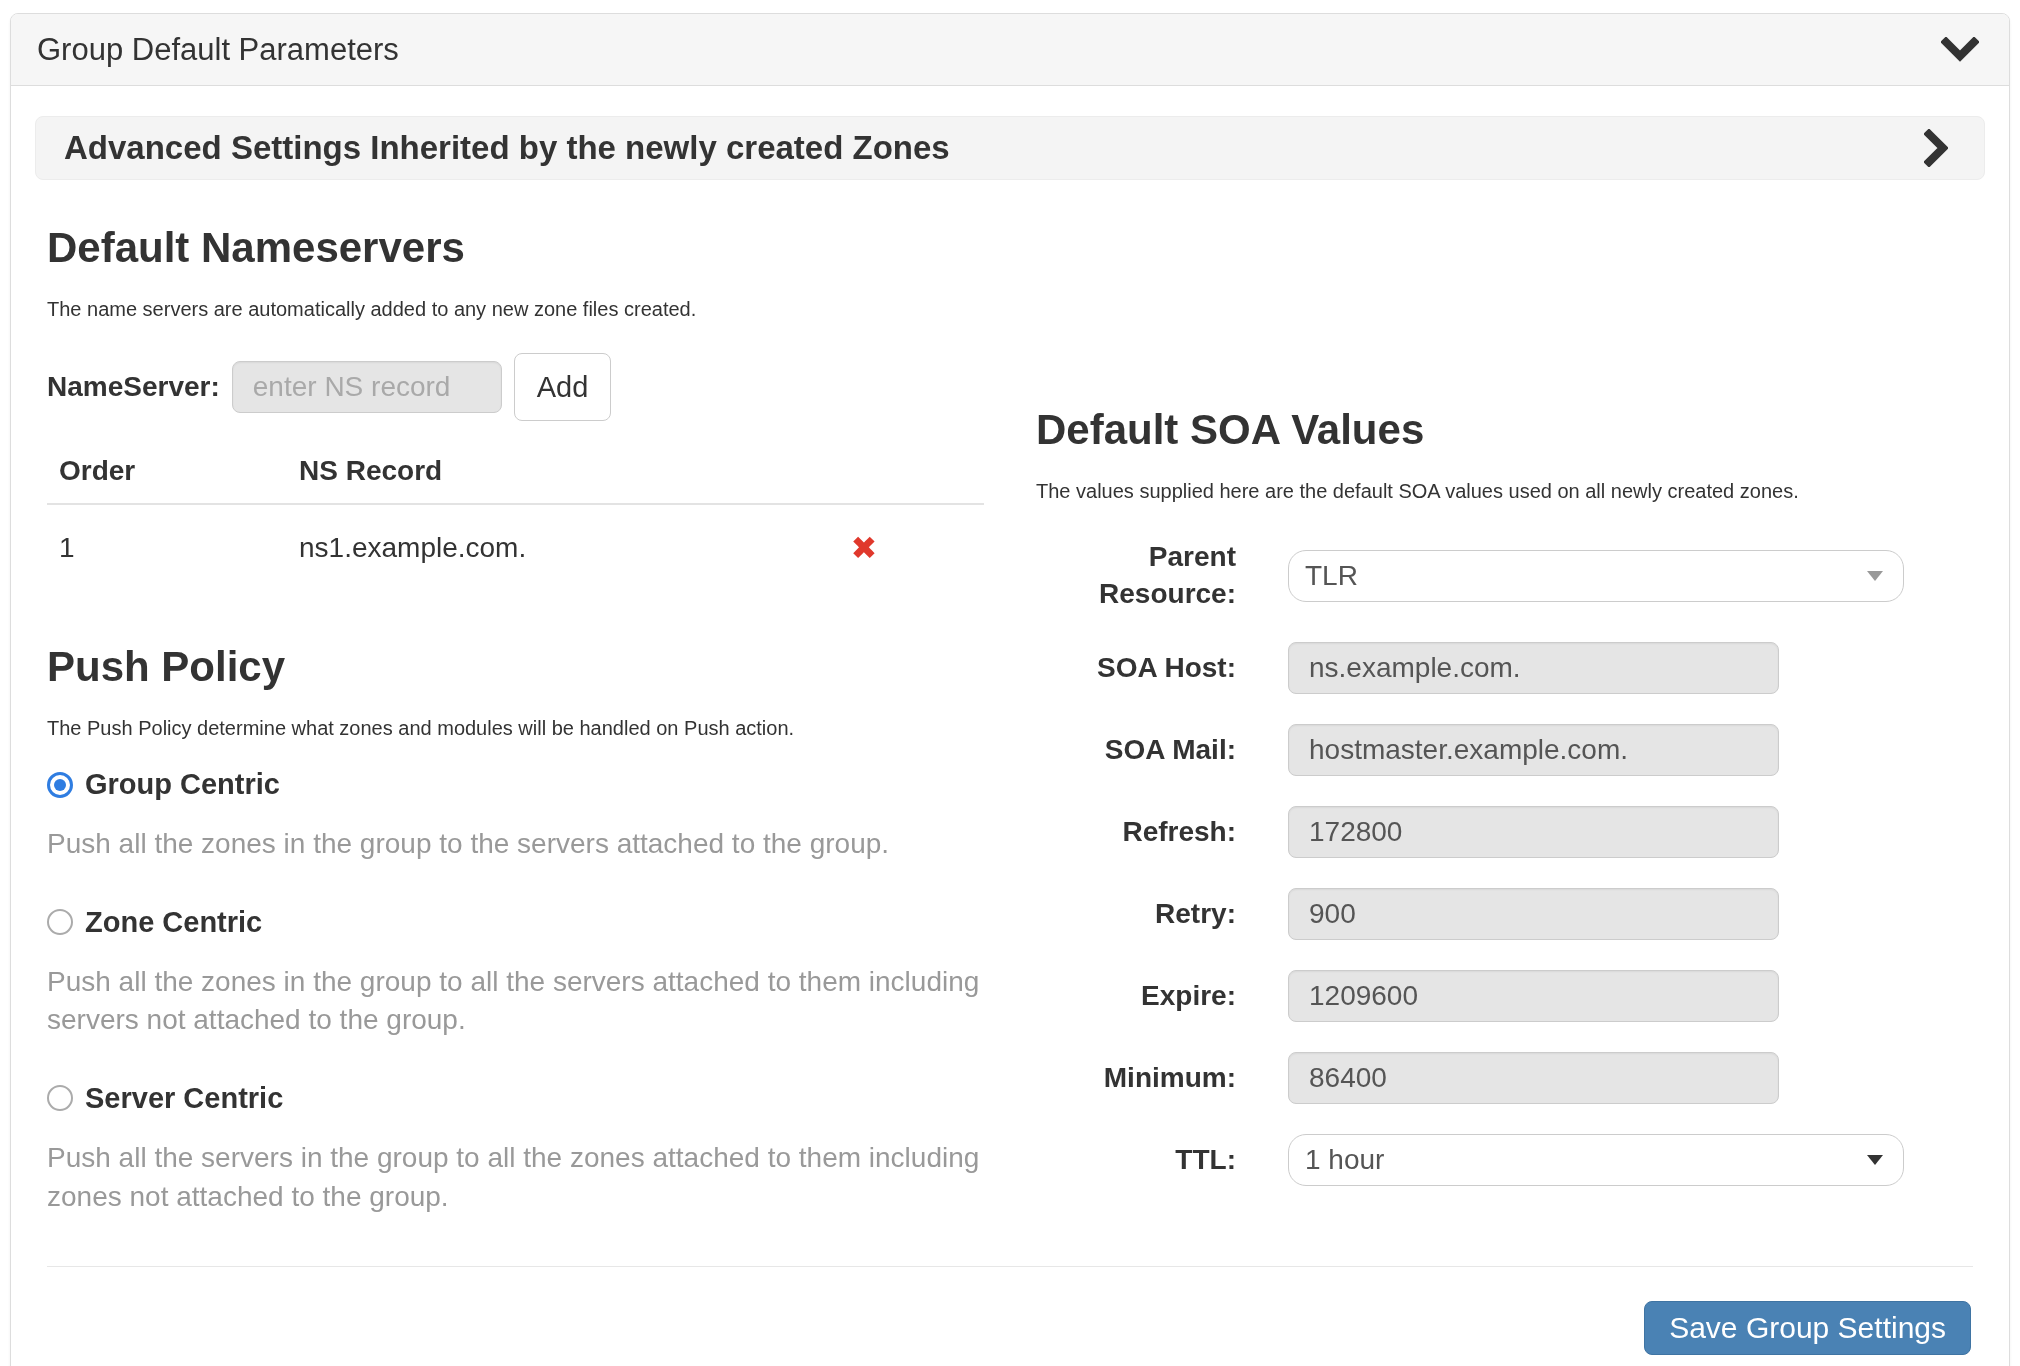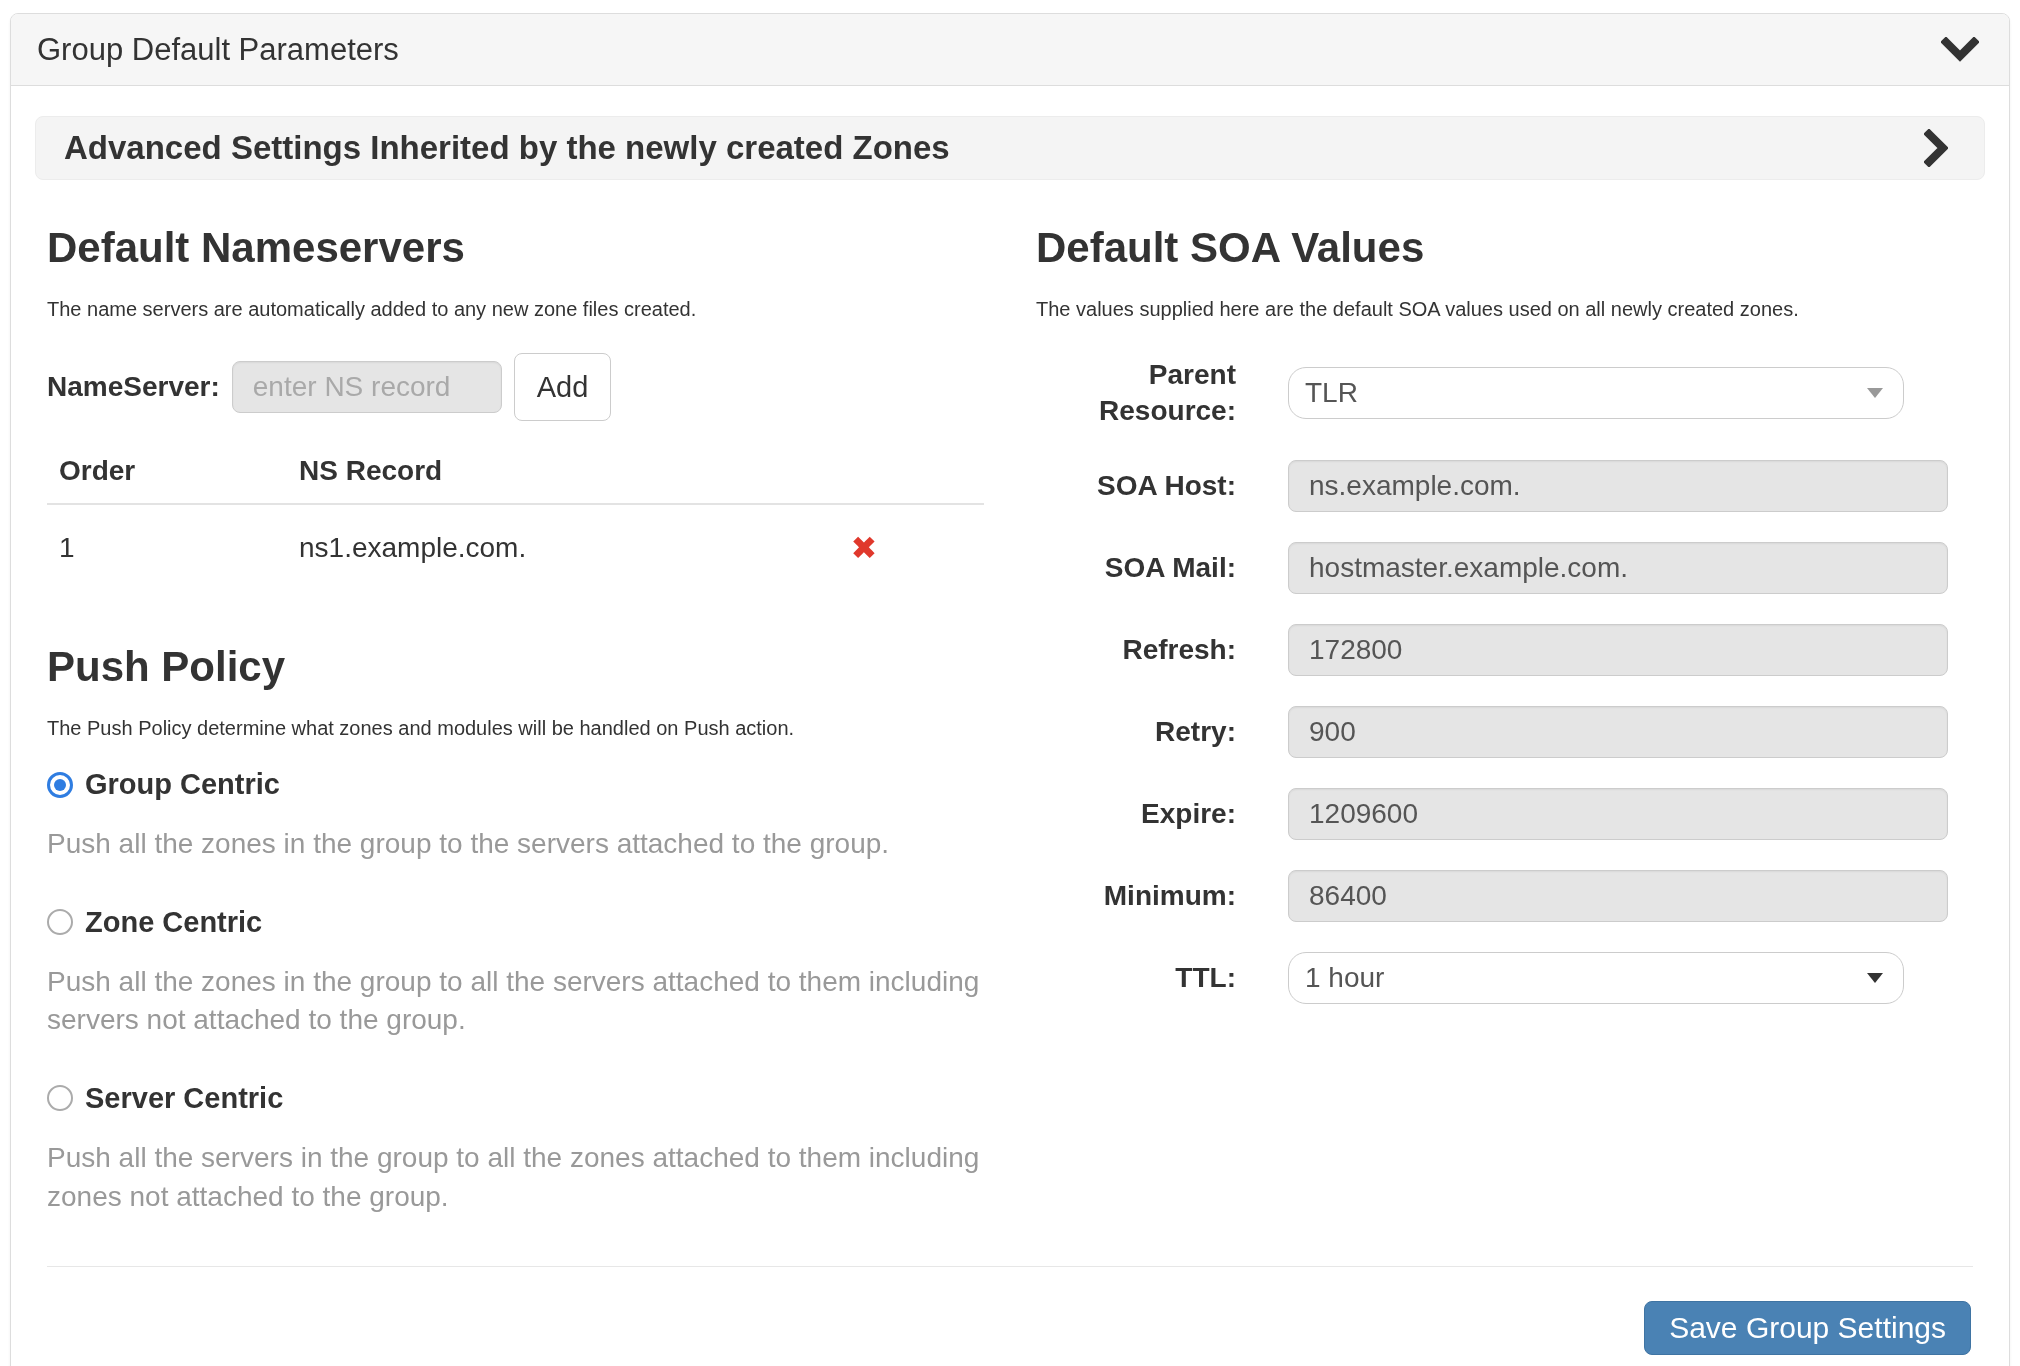--- a/index.html
+++ b/index.html
@@ -25,21 +25,21 @@
   }
   .panel-title { font-size: 31px; font-weight: 500; color: #333; flex: 1; }
   .chev { display: inline-flex; align-items: center; justify-content: center; }
   .panel-body { padding: 30px 24px 44px 24px; }
   .advanced-bar {
     background: #f4f4f4; border: 1px solid #ececec; border-radius: 8px;
     height: 64px; display: flex; align-items: center;
     padding: 0 36px 0 28px;
   }
   .advanced-title { font-size: 33px; font-weight: 700; color: #333; flex: 1; }
-  .columns { display: flex; gap: 52px; margin-top: 44px; padding: 0 12px; }
+  .columns { display: flex; gap: 52px; margin-top: 44px; padding: 0 12px; align-items: flex-end; }
   .col { flex: 1; min-width: 0; }
   h2.section-heading { font-size: 42px; font-weight: 600; color: #333; margin-bottom: 24px; letter-spacing: 0; }
   p.section-desc { font-size: 20px; line-height: 1.35; color: #333; margin-bottom: 26px; }
   .max-desc { max-width: 905px; }
 
   
   .ns-row { display: flex; align-items: center; margin-top: 30px; }
   .ns-label { font-size: 28px; font-weight: 700; margin-right: 12px; white-space: nowrap; }
   .text-input {
     height: 52px; border: 1px solid #ccc; border-radius: 8px;
@@ -85,21 +85,21 @@
   .radio-label { font-size: 29px; font-weight: 700; color: #333; }
   .radio-desc { font-size: 28px; line-height: 1.38; color: #999; margin-top: 24px; max-width: 960px; }
 
   
   .soa-form { margin-top: 34px; }
   .field-row { display: flex; align-items: center; margin-bottom: 30px; }
   .field-label {
     flex: 0 0 200px; margin-right: 52px; text-align: right;
     font-size: 28px; font-weight: 700; color: #333; line-height: 1.3;
   }
-  .field-control { width: 660px; }
+  .field-control { width: 491px; }
   .select {
     width: 616px; height: 52px; border: 1px solid #ccc; border-radius: 18px;
     background: #fff; display: flex; align-items: center;
     padding: 0 20px 0 16px; cursor: pointer; position: relative;
   }
   .select-value { font-size: 28px; color: #555; flex: 1; }
   .caret {
     width: 0; height: 0; border-left: 8px solid transparent; border-right: 8px solid transparent;
     border-top: 10px solid #999;
   }

